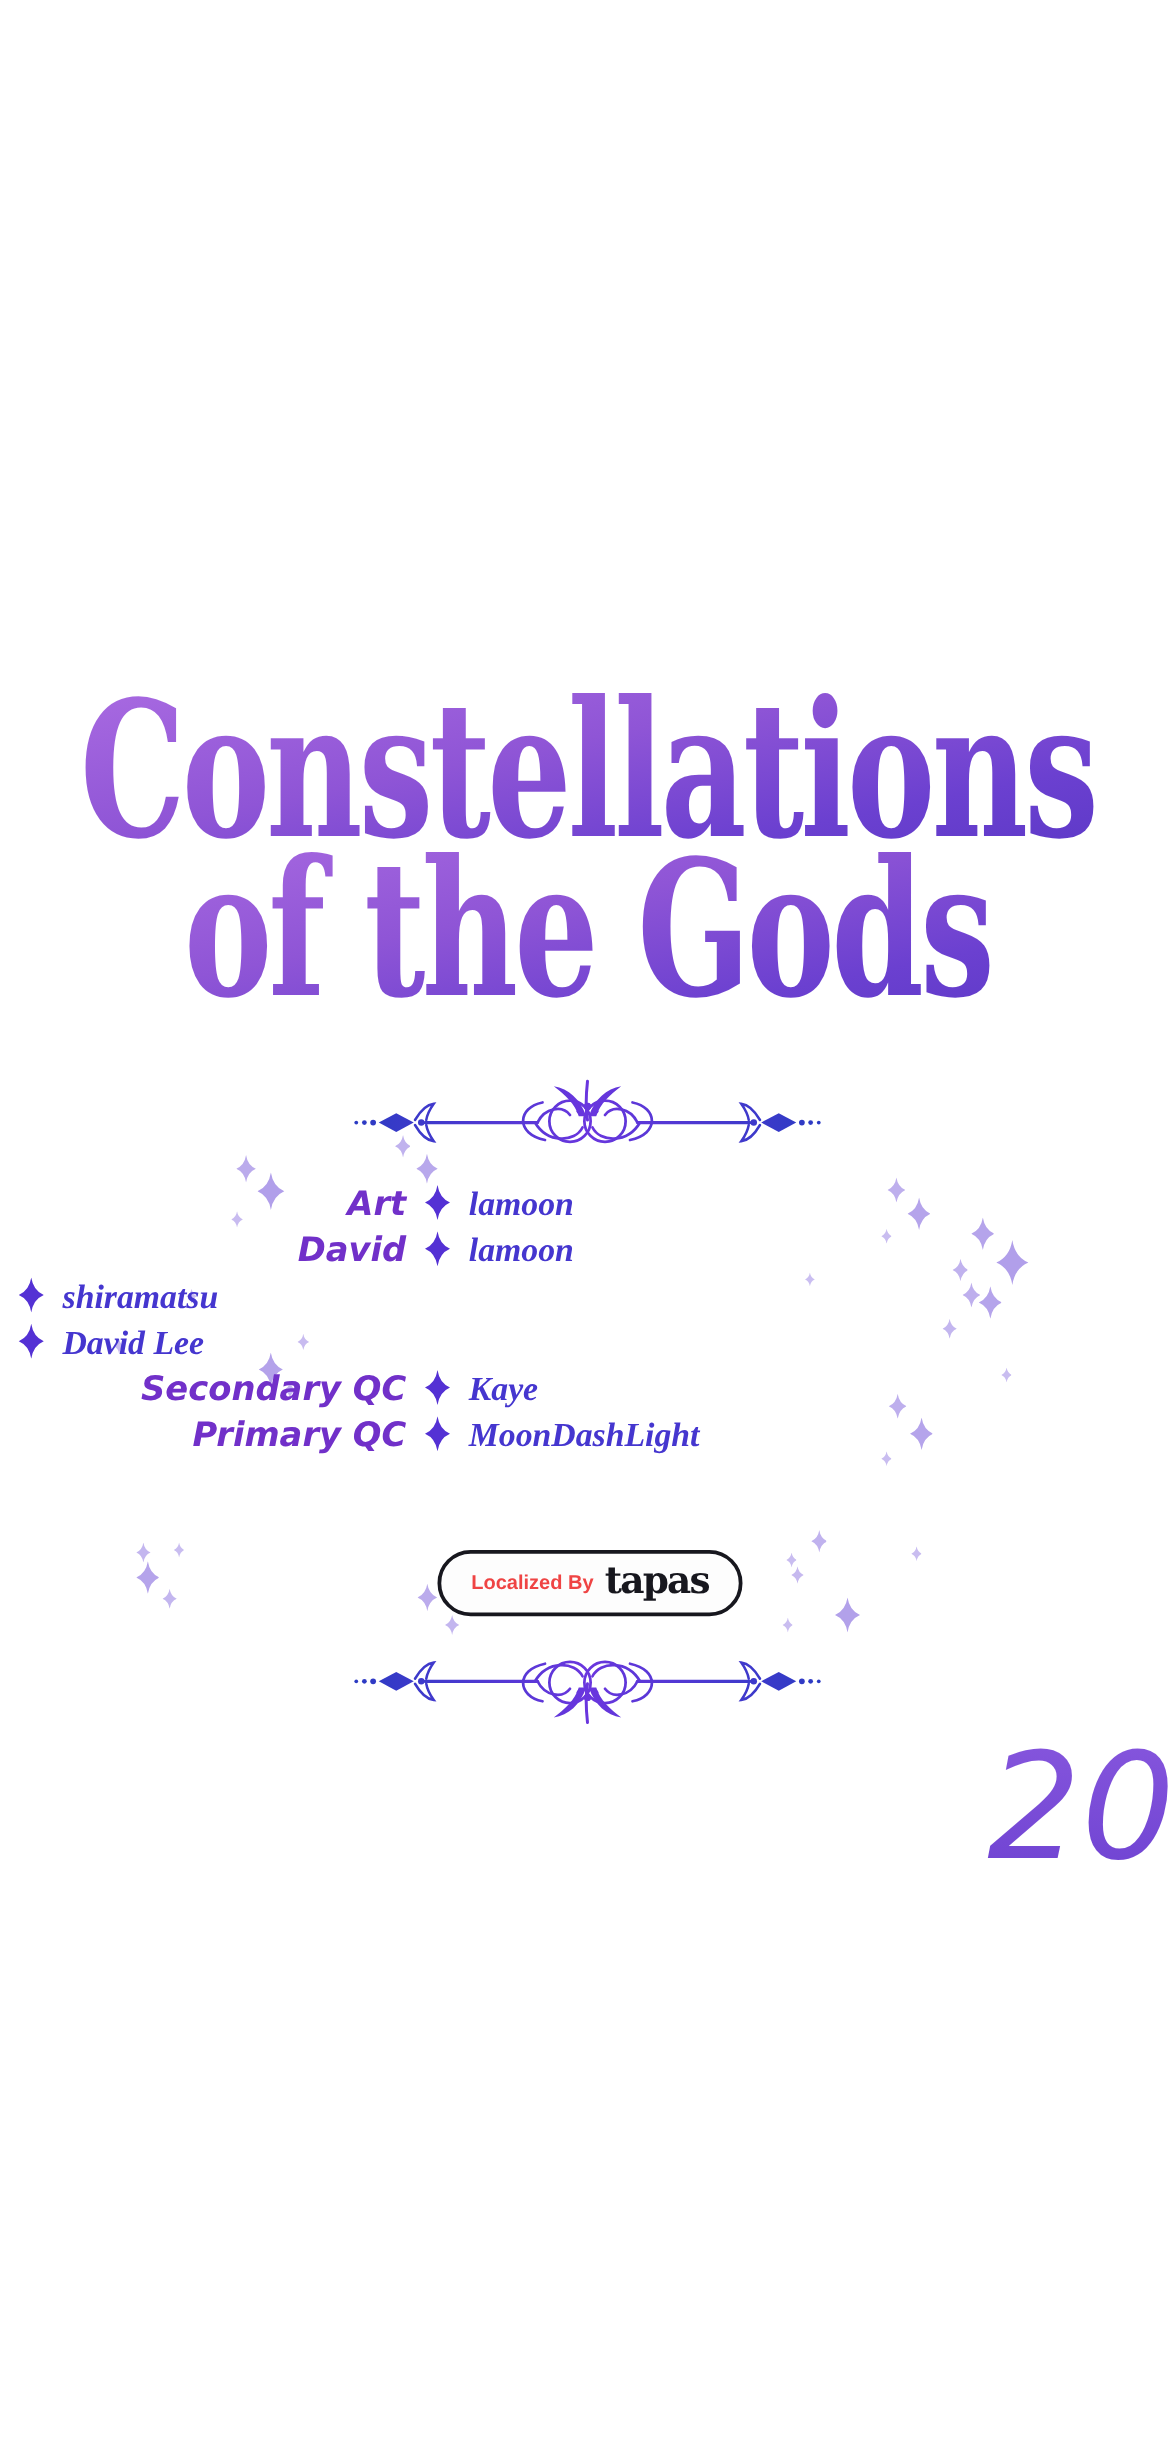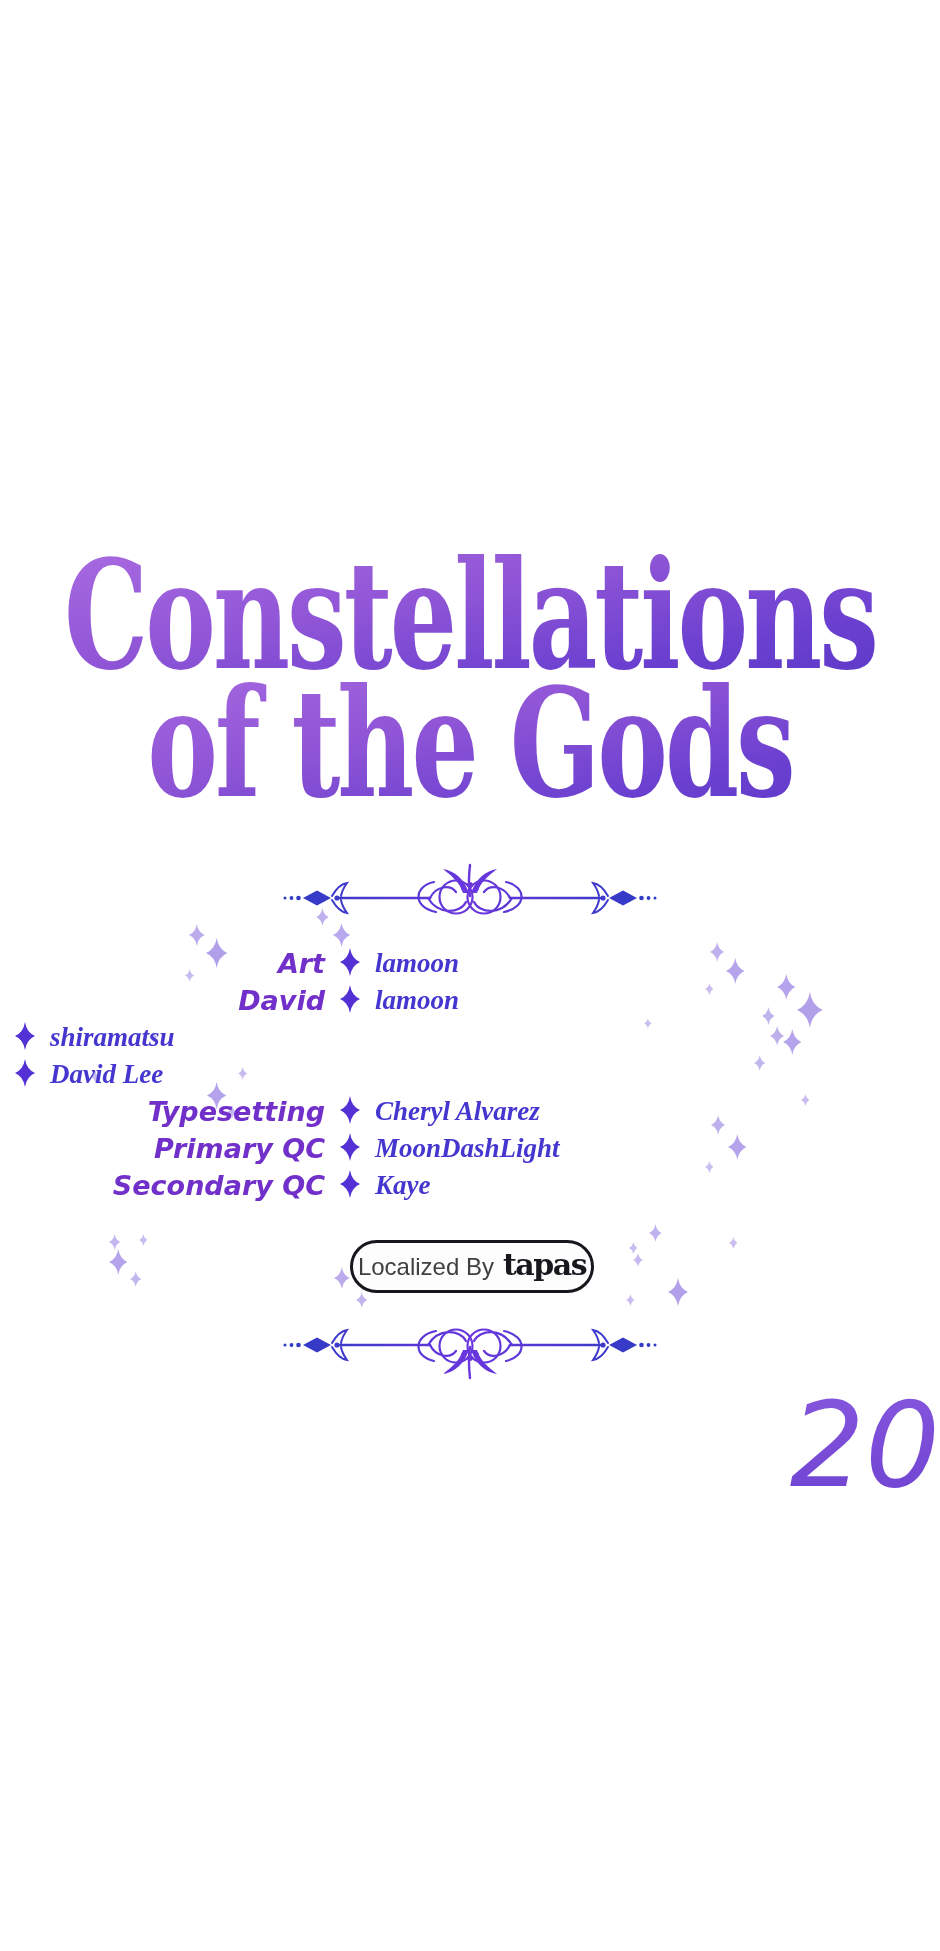--- a/index.html
+++ b/index.html
@@ -36,21 +36,21 @@
   .credit-sep  { width:50px; display:flex; justify-content:center; align-items:center; }
   .credit-sep svg { width:22px; height:28px; }
   .credit-name { color:#4536cf; white-space:nowrap;font-family:Liberation Serif, serif; }
 
   
   .badge {
     position:absolute; left:350px; top:1240px; width:244px; height:53px;
     box-sizing:border-box; border:3.5px solid #17171e; border-radius:28px;
     background:#fdfdfd; display:flex; align-items:center; justify-content:center; gap:9px;
   }
-  .badge-prefix { font-family:"Liberation Sans", sans-serif; font-size:24px; color:#404040; }
+  .badge-prefix { font-family:"Liberation Sans", sans-serif; font-size:16px; color:#ef4444;font-weight:bold; }
   .badge-brand  {
     font-family:"DejaVu Serif", serif; font-weight:bold;
     font-size:30px; letter-spacing:-1.5px; color:#17171e; transform:translateY(-2px);
   }
 
   
   .episode {
     position:absolute; top:1386px; left:0; width:940px; text-align:right;
     font-family:"DejaVu Sans", sans-serif; font-style:italic;
     font-size:118px; line-height:1.0;
@@ -273,45 +273,36 @@
     </div>
     <div class="credit-row">
       <div class="credit-sep">
           <svg viewBox="0 0 20 28" fill="#5431d4">
             <use href="#sparkle-shape"></use>
           </svg>
         </div>
       <div class="credit-name">David Lee</div>
     </div>
     <div class="credit-row">
-      <div class="credit-role">Typesetting</div>
-      <div class="credit-sep">
-          <svg viewBox="0 0 20 28" fill="#5431d4">
-            <use href="#sparkle-shape"></use>
-          </svg>
-        </div>
-      <div class="credit-name">Cheryl Alvarez</div>
+      <div class="credit-role">Secondary QC</div>
+      <div class="credit-sep">
+          <svg viewBox="0 0 20 28" fill="#5431d4">
+            <use href="#sparkle-shape"></use>
+          </svg>
+        </div>
+      <div class="credit-name">Kaye</div>
     </div>
     <div class="credit-row">
       <div class="credit-role">Primary QC</div>
       <div class="credit-sep">
           <svg viewBox="0 0 20 28" fill="#5431d4">
             <use href="#sparkle-shape"></use>
           </svg>
         </div>
       <div class="credit-name">MoonDashLight</div>
-    </div>
-    <div class="credit-row">
-      <div class="credit-role">Secondary QC</div>
-      <div class="credit-sep">
-          <svg viewBox="0 0 20 28" fill="#5431d4">
-            <use href="#sparkle-shape"></use>
-          </svg>
-        </div>
-      <div class="credit-name">Kaye</div>
     </div>
   </div>
 
   <div class="badge">
     <span class="badge-prefix">Localized By</span>
     <span class="badge-brand">tapas</span>
   </div>
 
   <svg id="divider-bottom" class="divider" viewBox="0 0 380 72">
     <use href="#flourish"></use>

